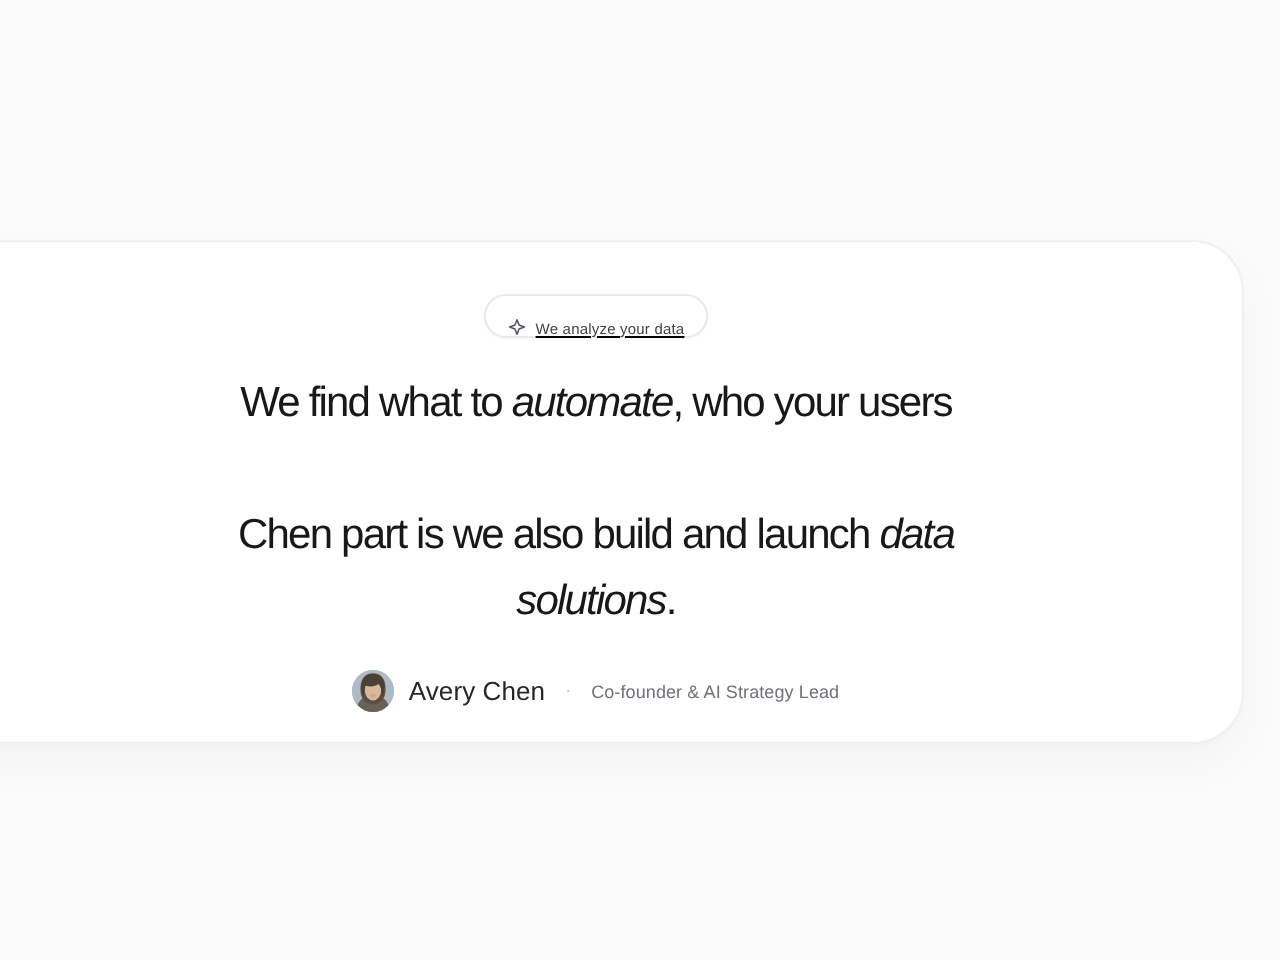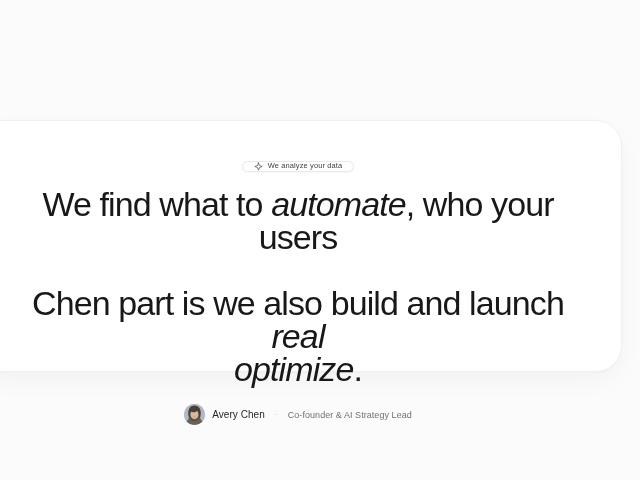--- a/index.html
+++ b/index.html
@@ -35,30 +35,31 @@
     box-sizing: border-box;
     box-shadow: 0 1px 2px rgba(0,0,0,0.02),
                 0 10px 26px rgba(0,0,0,0.035);
     display: flex;
     flex-direction: column;
     align-items: center;
   }
 
   
   .badge {
-    margin-top: 40px;
+    margin-top: 26px;
     height: 20px;
     display: inline-flex;
-    align-items: flex-start;
+    align-items: flex-end;
     gap: 5px;
     padding: 0 11px;
     border: 1px solid #e9e9e9;
     border-radius: 999px;
     background: #ffffff;
     box-shadow: 0 1px 1.5px rgba(0,0,0,0.03);
+    text-decoration: underline;
   }
   .badge-star {
     display: inline-flex;
     align-items: center;
     justify-content: center;
     width: 9px;
     height: 9px;
     flex: none;
   }
   .badge-star svg { display: block; }
@@ -68,21 +69,21 @@
     color: #3f3f46;
     line-height: 1;
     white-space: nowrap;
   }
 
   
   .quote {
     margin: 16px 0 0 0;
     width: 560px;
     text-align: center;
-    font-size: 34px;
+    font-size: 21px;
     line-height: 33px;
     letter-spacing: -0.9px;
     color: #18181b;
     font-weight: 500;
   }
   .quote em {
     font-style: italic;
     font-weight: 500;
   }
 
@@ -99,21 +100,21 @@
     border-radius: 50%;
     flex: none;
     overflow: hidden;
     background: #b9c3cc;
     position: relative;
     box-shadow: 0 0 0 1px rgba(0,0,0,0.05) inset;
   }
   .avatar svg { display: block; }
 
   .author-name {
-    font-size: 10px;
+    font-size: 13px;
     color: #27272a;
     letter-spacing: 0.05px;
     white-space: nowrap;
   }
   .sep-dot {
     font-size: 9px;
     color: #c8c8cc;
     line-height: 1;
     padding: 0 3px;
   }
@@ -141,25 +142,25 @@
       <span class="badge-text">We analyze your data</span>
     </div>
 
     <blockquote class="quote">
       <span>
         <span>We find what to </span><em>automate</em><span>, who your users</span>
       </span>
       <br>
       <br>
       <span>
-        <span>Chen part is we also build and launch </span><em>real</em>
+        <span>Chen part is we also build and launch </span><em>data</em>
       </span>
       <br>
       <span>
-        <em>optimize</em><span>.</span>
+        <em>solutions</em><span>.</span>
       </span>
     </blockquote>
 
     <div class="attribution">
       <span class="avatar">
         <svg width="21" height="21" viewBox="0 0 21 21">
           <rect x="0" y="0" width="21" height="21" fill="#aebac6"></rect>
           <ellipse cx="10.5" cy="19.5" rx="8" ry="7" fill="#6b6257"></ellipse>
           <path d="M4.2 9.5 C4.2 3.8 7.0 1.6 10.5 1.6 C14.0 1.6 16.8 3.8 16.8 9.5
                    C16.8 14.2 14.6 17.2 10.5 17.2 C6.4 17.2 4.2 14.2 4.2 9.5 Z" fill="#5b4f43"></path>

